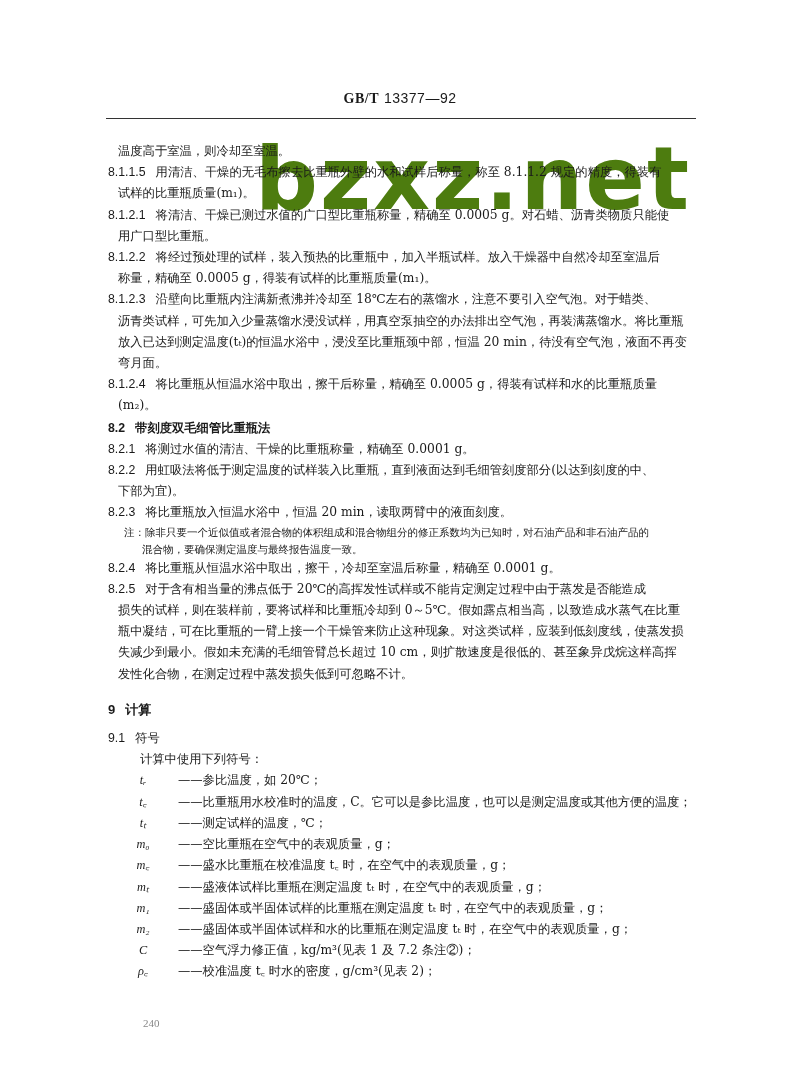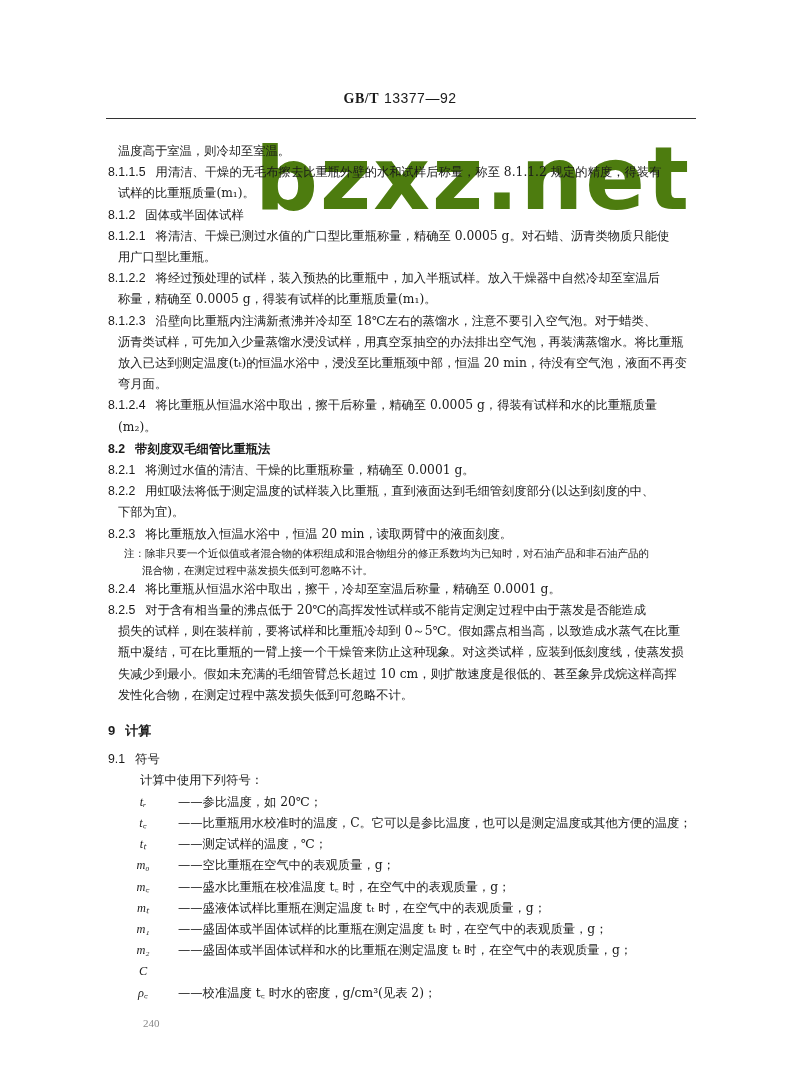--- a/index.html
+++ b/index.html
@@ -38,39 +38,38 @@
   </div>
   <div class="rule"></div>
 
   <div class="watermark">bzxz.net</div>
 
   <div class="content">
 
     <p class="p"><span class="n"></span><span>温度高于室温，则冷却至室温。</span></p>
     <p class="p"><span class="n">8.1.1.5</span><span>用清洁、干燥的无毛布擦去比重瓶外壁的水和试样后称量，称至 8.1.1.2 规定的精度，得装有</span></p>
     <p class="p"><span class="n"></span><span>试样的比重瓶质量(m₁)。</span></p>
-    <p class="p"><span class="n">8.1.2</span><span>固体或半固体试样</span></p>
     <p class="p"><span class="n">8.1.2.1</span><span>将清洁、干燥已测过水值的广口型比重瓶称量，精确至 0.0005 g。对石蜡、沥青类物质只能使</span></p>
     <p class="p"><span class="n"></span><span>用广口型比重瓶。</span></p>
     <p class="p"><span class="n">8.1.2.2</span><span>将经过预处理的试样，装入预热的比重瓶中，加入半瓶试样。放入干燥器中自然冷却至室温后</span></p>
     <p class="p"><span class="n"></span><span>称量，精确至 0.0005 g，得装有试样的比重瓶质量(m₁)。</span></p>
     <p class="p"><span class="n">8.1.2.3</span><span>沿壁向比重瓶内注满新煮沸并冷却至 18℃左右的蒸馏水，注意不要引入空气泡。对于蜡类、</span></p>
     <p class="p"><span class="n"></span><span>沥青类试样，可先加入少量蒸馏水浸没试样，用真空泵抽空的办法排出空气泡，再装满蒸馏水。将比重瓶</span></p>
     <p class="p"><span class="n"></span><span>放入已达到测定温度(tₜ)的恒温水浴中，浸没至比重瓶颈中部，恒温 20 min，待没有空气泡，液面不再变</span></p>
     <p class="p"><span class="n"></span><span>弯月面。</span></p>
     <p class="p"><span class="n">8.1.2.4</span><span>将比重瓶从恒温水浴中取出，擦干后称量，精确至 0.0005 g，得装有试样和水的比重瓶质量</span></p>
     <p class="p"><span class="n"></span><span>(m₂)。</span></p>
 
     <p class="p h2"><span class="n">8.2</span><span>带刻度双毛细管比重瓶法</span></p>
     <p class="p"><span class="n">8.2.1</span><span>将测过水值的清洁、干燥的比重瓶称量，精确至 0.0001 g。</span></p>
     <p class="p"><span class="n">8.2.2</span><span>用虹吸法将低于测定温度的试样装入比重瓶，直到液面达到毛细管刻度部分(以达到刻度的中、</span></p>
     <p class="p"><span class="n"></span><span>下部为宜)。</span></p>
     <p class="p"><span class="n">8.2.3</span><span>将比重瓶放入恒温水浴中，恒温 20 min，读取两臂中的液面刻度。</span></p>
     <p class="p note">注：除非只要一个近似值或者混合物的体积组成和混合物组分的修正系数均为已知时，对石油产品和非石油产品的</p>
-    <p class="p note note2">混合物，在测定过程中蒸发损失低到可忽略不计。</p>
+    <p class="p note note2">混合物，要确保测定温度与最终报告温度一致。</p>
     <p class="p"><span class="n">8.2.4</span><span>将比重瓶从恒温水浴中取出，擦干，冷却至室温后称量，精确至 0.0001 g。</span></p>
     <p class="p"><span class="n">8.2.5</span><span>对于含有相当量的沸点低于 20℃的高挥发性试样或不能肯定测定过程中由于蒸发是否能造成</span></p>
     <p class="p"><span class="n"></span><span>损失的试样，则在装样前，要将试样和比重瓶冷却到 0～5℃。假如露点相当高，以致造成水蒸气在比重</span></p>
     <p class="p"><span class="n"></span><span>瓶中凝结，可在比重瓶的一臂上接一个干燥管来防止这种现象。对这类试样，应装到低刻度线，使蒸发损</span></p>
     <p class="p"><span class="n"></span><span>失减少到最小。假如未充满的毛细管臂总长超过 10 cm，则扩散速度是很低的、甚至象异戊烷这样高挥</span></p>
     <p class="p"><span class="n"></span><span>发性化合物，在测定过程中蒸发损失低到可忽略不计。</span></p>
 
     <p class="p sec9"><span class="n">9</span><span>计算</span></p>
     <p class="p sec91"><span class="n">9.1</span><span>符号</span></p>
     <p class="p sym-intro">计算中使用下列符号：</p>
@@ -102,20 +101,21 @@
     <div class="sym">
         <span class="k">m₁</span>
         <span class="d">——盛固体或半固体试样的比重瓶在测定温度 tₜ 时，在空气中的表观质量，g；</span>
       </div>
     <div class="sym">
         <span class="k">m₂</span>
         <span class="d">——盛固体或半固体试样和水的比重瓶在测定温度 tₜ 时，在空气中的表观质量，g；</span>
       </div>
     <div class="sym">
         <span class="k">C</span>
+        <span class="d">——空气浮力修正值，kg/m³(见表 1 及 7.2 条注②)；</span>
       </div>
     <div class="sym">
         <span class="k">ρ꜀</span>
         <span class="d">——校准温度 t꜀ 时水的密度，g/cm³(见表 2)；</span>
       </div>
   </div>
 
   <div class="pagenum">240</div>
 </div>
 

